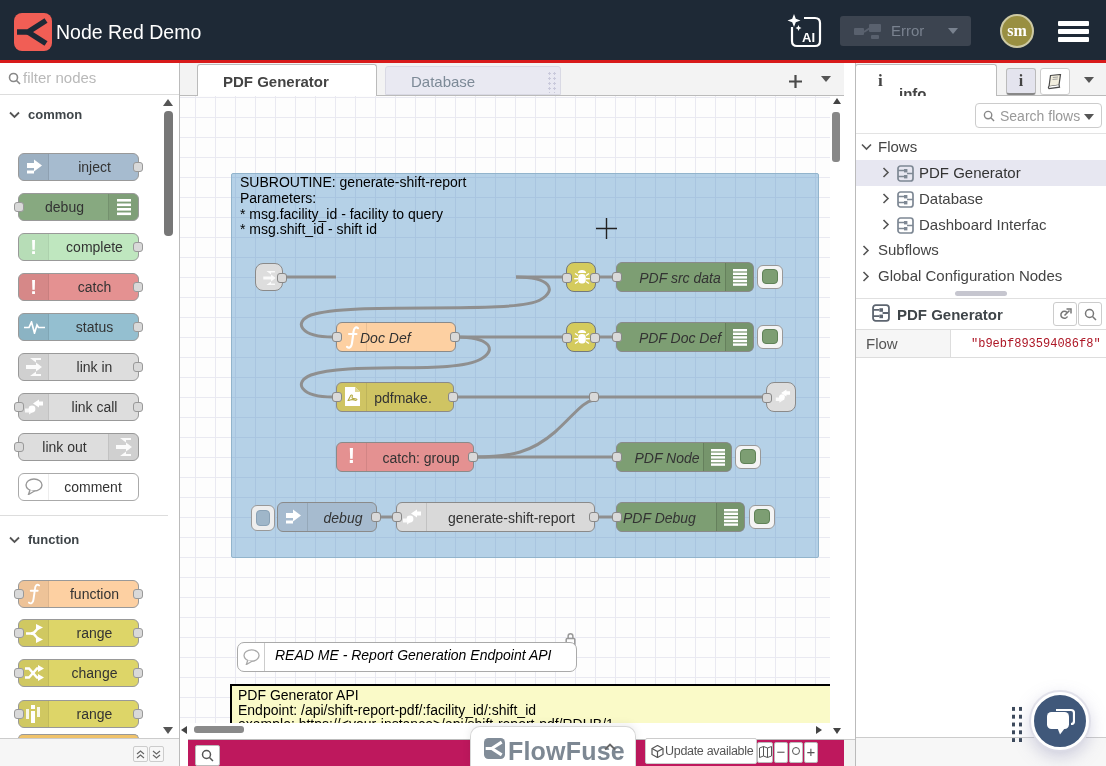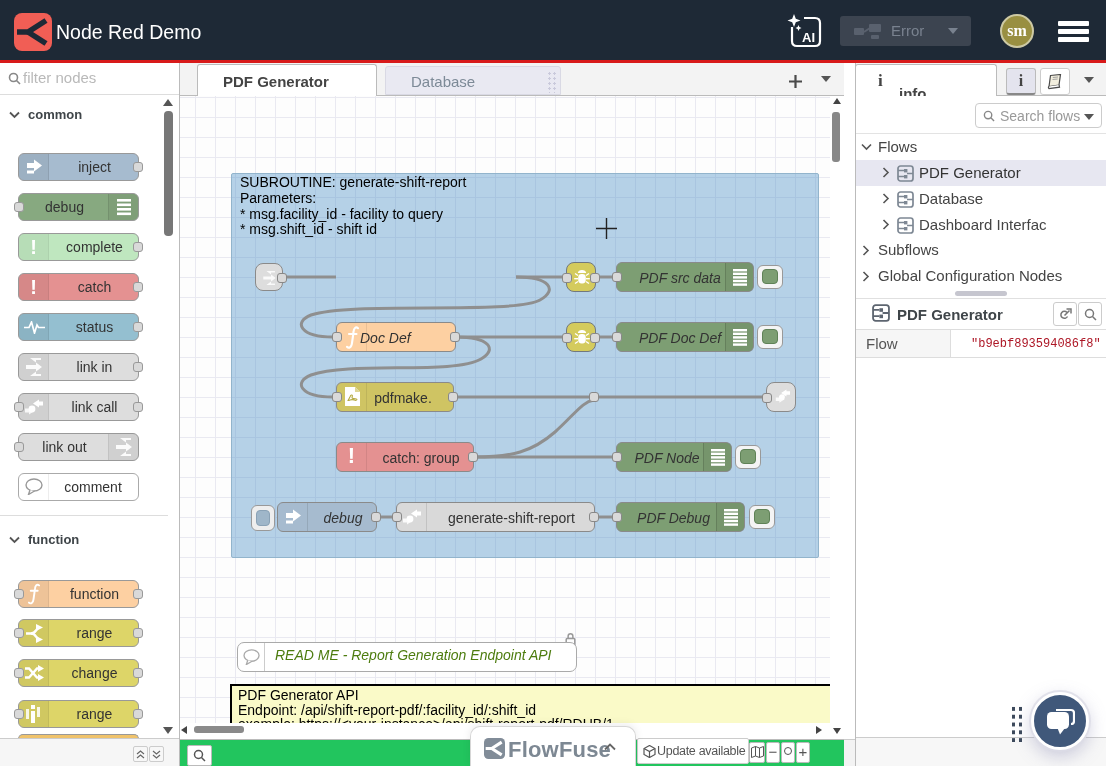--- a/index.html
+++ b/index.html
@@ -33,21 +33,21 @@
      background-size:20px 20px; background-position:-5px 1px; overflow:hidden; }
   #group { position:absolute; left:51px; top:77px; width:588px; height:385px; background:rgba(80,148,200,0.42); border:1px solid #92b4cc; border-radius:2px; }
   #grouptext { position:absolute; left:60px; top:79px; font-size:14px; line-height:15.8px; color:#000; }
   .cnode { position:absolute; height:30px; border:1px solid #8a8a8a; border-radius:6px; font-size:14px; color:#333; }
   .cnode .icn { position:absolute; top:0; width:30px; height:28px; }
   .shade { background:rgba(0,0,0,0.055); }
   .cport { position:absolute; width:10px; height:10px; background:#d9d9d9; border:1px solid #888; border-radius:3px; z-index:5; }
   .toggle { position:absolute; width:26px; height:24px; background:#f4f4f4; border:1px solid #999; border-radius:6px; z-index:4; }
   .toggle i { position:absolute; left:4px; top:3px; width:16px; height:15px; background:#7d9e73; border:1px solid #5f8257; border-radius:4px; }
   .clabel { position:absolute; top:7px; width:100%; font-size:14px; color:#333; }
-  #toolbar { position:absolute; top:676px; left:0; width:664px; height:27px; background:#22c55e; border-top:1px solid #bbb; }
+  #toolbar { position:absolute; top:676px; left:8px; width:664px; height:27px; background:#be185d; border-top:1px solid #bbb; }
   .zbtn { position:absolute; height:21px; background:#fff; border:1px solid #bbb; border-radius:2px; color:#555; text-align:center; }
 
   
   #sidebar { position:absolute; top:63px; left:844px; width:262px; height:703px; background:#fff; }
   #sbline { position:absolute; left:11px; top:0; width:1px; height:703px; background:#bbb; }
   .srow { position:absolute; font-size:15px; color:#444; }
   .sbtn { position:absolute; width:24px; height:24px; background:#fff; border:1px solid #ccc; border-radius:3px; }
   svg { display:block; }
 </style>
 </head>
@@ -459,21 +459,21 @@
             <svg style="margin:6px 0 0 7px;" width="14" height="17" viewBox="0 0 14 17">
               <g fill="#fff">
                 <rect y="0" width="14" height="2.4"></rect>
                 <rect y="3.6" width="14" height="2.4"></rect>
                 <rect y="7.2" width="14" height="2.4"></rect>
                 <rect y="10.8" width="14" height="2.4"></rect>
                 <rect y="14.4" width="14" height="2.4"></rect>
               </g>
             </svg>
           </div>
-        <div class="clabel" style="left:6px;width:101px;text-align:center;font-style:italic;">PDF Debug</div>
+        <div class="clabel" style="left:6px;width:101px;text-align:left;font-style:italic;">PDF Debug</div>
         <div class="cport" style="left:-5px;top:9px;"></div>
       </div>
       <div class="toggle" style="left:569px;top:409px;">
           <i></i>
         </div>
 
       <svg class="abs" style="left:416px;top:122px;" width="21" height="21" viewBox="0 0 21 21">
           <path d="M10.5 0 V21 M0 10.5 H21" stroke="#222" stroke-width="1.4"></path>
         </svg>
 
@@ -481,21 +481,21 @@
           <rect x="1" y="5" width="8" height="7" rx="1" fill="none" stroke="#999" stroke-width="1.4"></rect>
           <path d="M2.8 5 V3 a2.2 2.2 0 0 1 4.4 0 V5" stroke="#999" stroke-width="1.4" fill="none"></path>
         </svg>
       <div class="abs" style="left:57px;top:546px;width:340px;height:30px;background:#fff;border:1px solid #aaa;border-radius:7px;">
         <div class="abs" style="left:0;top:0;width:27px;height:28px;border-right:1px solid #ccc;">
             <svg style="margin:6px 0 0 5px;" width="18" height="16" viewBox="0 0 19 17">
               <ellipse cx="9" cy="7" rx="8" ry="6" stroke="#aaa" stroke-width="1.4" fill="none"></ellipse>
               <path d="M5 12 l-1.5 4.5 l6-3.5" stroke="#aaa" stroke-width="1.4" fill="#fff"></path>
             </svg>
           </div>
-        <div class="abs" style="left:37px;top:4px;font-size:14px;font-style:italic;color:#4d7c0f;">READ ME - Report Generation Endpoint API</div>
+        <div class="abs" style="left:37px;top:4px;font-size:14px;font-style:italic;color:#000000;">READ ME - Report Generation Endpoint API</div>
       </div>
       <div id="yellow" class="abs" style="left:50px;top:588px;width:601px;height:54px;background:#fafac8;border-left:2px solid #000;border-top:2px solid #000;font-size:14px;color:#000;padding:2px 0 0 6px;line-height:14.6px;">PDF Generator API<br>Endpoint: /api/shift-report-pdf/:facility_id/:shift_id<br>example: https://&lt;your-instance&gt;/api/shift-report-pdf/RDUB/1</div>
     </div>
 
     <div class="abs" style="left:1px;top:663px;width:0;height:0;border-top:4px solid transparent;border-bottom:4px solid transparent;border-right:6px solid #444;"></div>
     <div class="abs" style="left:14px;top:663px;width:50px;height:7px;background:#8a8a8a;border-radius:3px;"></div>
     <div class="abs" style="left:636px;top:663px;width:0;height:0;border-top:4px solid transparent;border-bottom:4px solid transparent;border-left:6px solid #444;"></div>
 
     <div class="abs" style="left:653px;top:35px;width:0;height:0;border-left:4px solid transparent;border-right:4px solid transparent;border-bottom:6px solid #444;"></div>
     <div class="abs" style="left:652px;top:49px;width:8px;height:50px;background:#888;border-radius:3px;"></div>
@@ -522,21 +522,21 @@
         </div>
       <div class="zbtn" style="left:616px;top:2px;width:14px;font-size:15px;line-height:17px;">+</div>
     </div>
 
     <div class="abs" style="left:290px;top:663px;width:166px;height:40px;background:#fff;border:1px solid #d6d6d6;border-bottom:none;border-radius:10px 10px 0 0;box-shadow:0 -2px 8px rgba(0,0,0,0.08);">
       <svg class="abs" style="left:13px;top:11px;" width="21" height="21" viewBox="0 0 38 38">
           <rect width="38" height="38" rx="8" fill="#818c98"></rect>
           <path d="M3 19 L14 19 L32 7.5" stroke="#fff" stroke-width="5.6" fill="none"></path>
           <path d="M14 19 L32 30.5" stroke="#fff" stroke-width="5.6" fill="none"></path>
         </svg>
-      <span class="abs" style="left:37px;top:10px;font-size:22px;font-weight:bold;color:#7d8893;letter-spacing:0.2px;">FlowFuse</span>
+      <span class="abs" style="left:37px;top:10px;font-size:25px;font-weight:bold;color:#7d8893;letter-spacing:0.2px;">FlowFuse</span>
       <svg class="abs" style="left:133px;top:16px;" width="12" height="8" viewBox="0 0 12 8">
           <path d="M1 6.5 L6 1.5 L11 6.5" stroke="#666" stroke-width="1.8" fill="none"></path>
         </svg>
     </div>
   </div>
 
   <div id="sidebar">
 
     <div class="abs" style="left:11px;top:0;width:251px;height:33px;background:#f3f3f3;border-bottom:1px solid #bbb;"></div>
     <div class="abs" style="left:11px;top:1px;width:142px;height:32px;background:#fff;border:1px solid #bbb;border-bottom:none;border-radius:3px 3px 0 0;">

